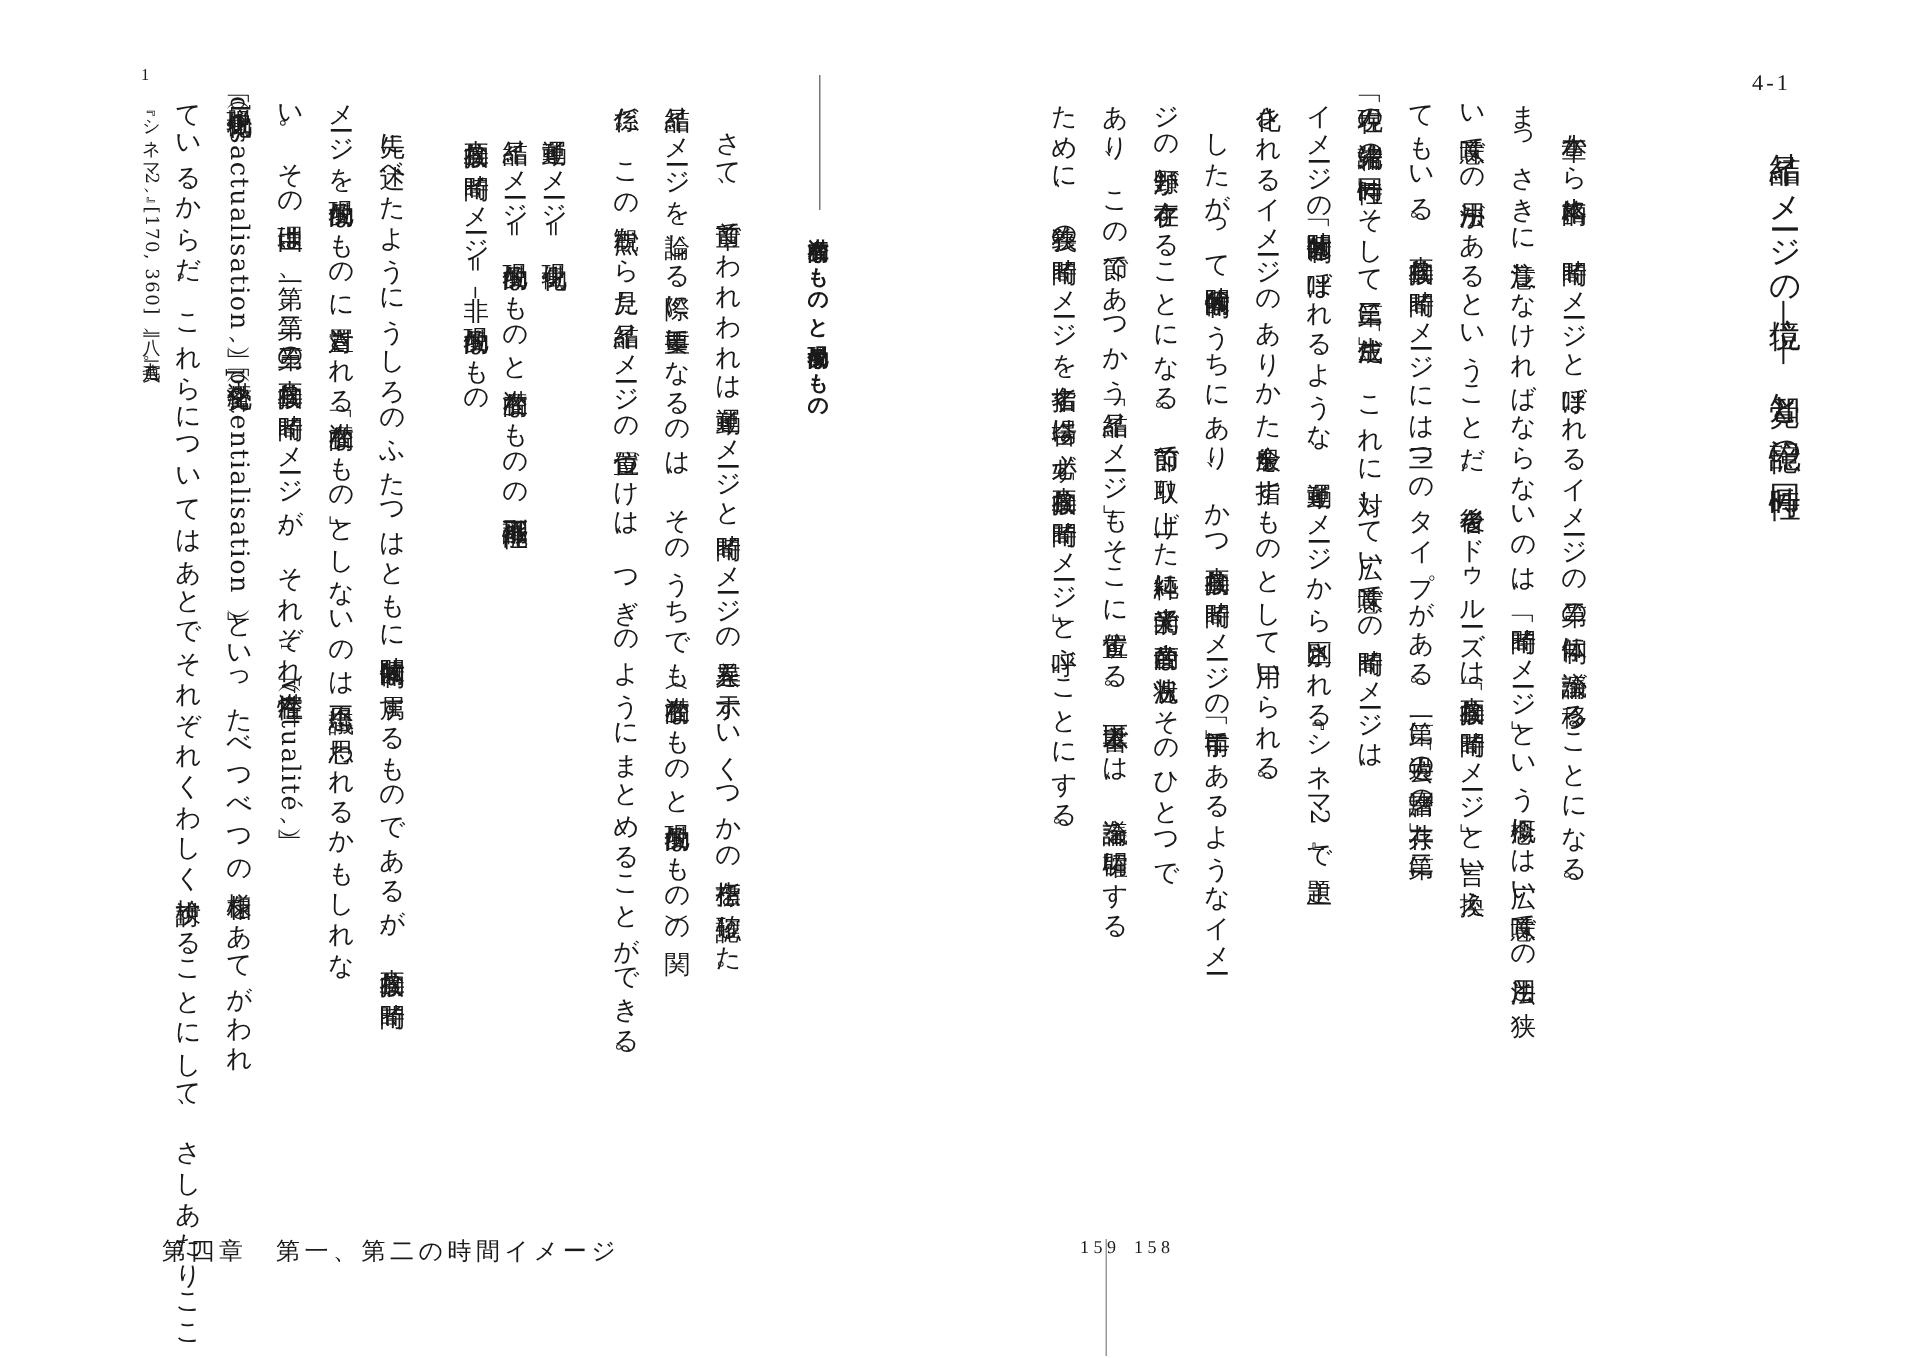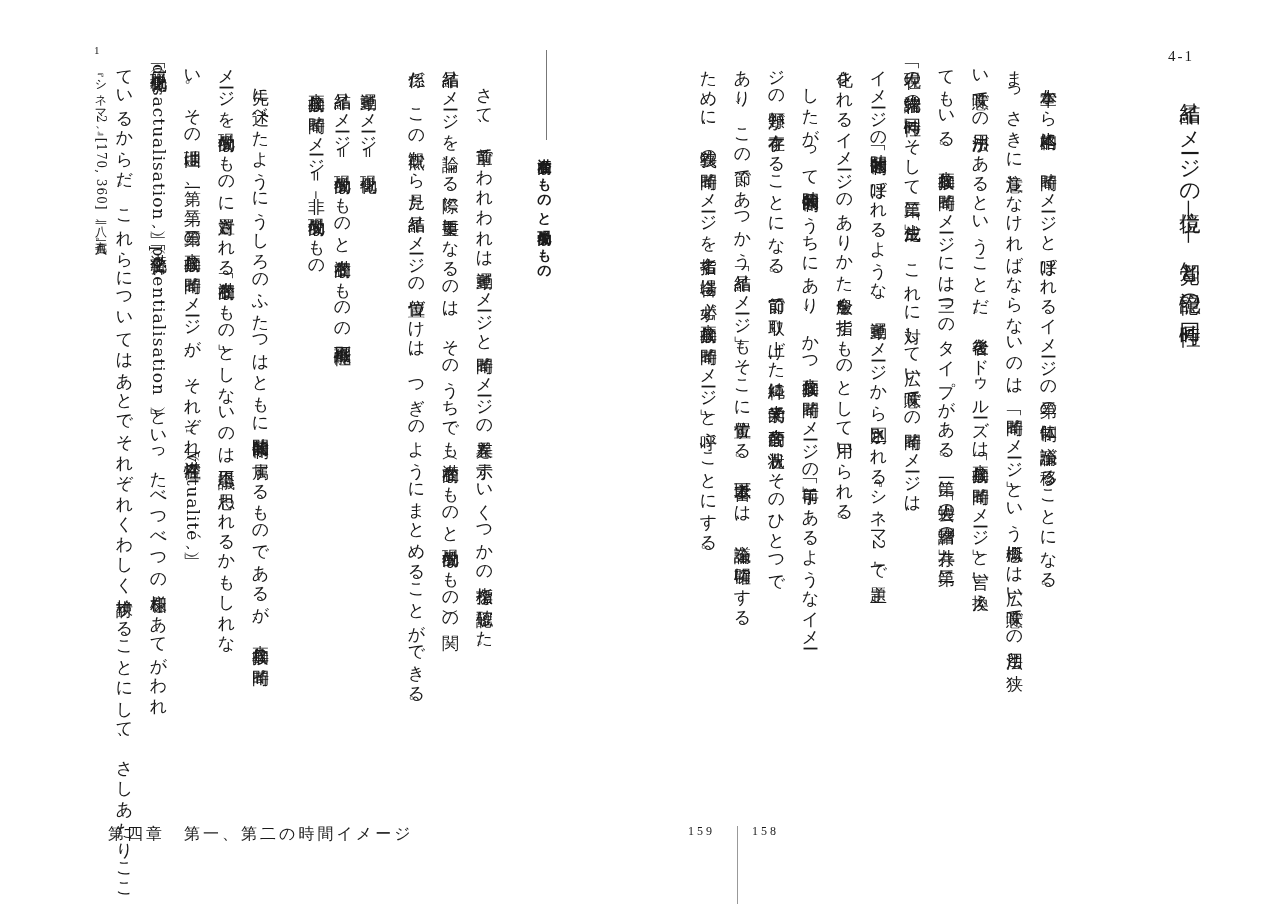--- a/index.html
+++ b/index.html
@@ -90,20 +90,21 @@
       font-size: 16px;
       letter-spacing: 3px;
       white-space: nowrap;
     }
     .page-num {
       position: absolute;
       top: 824px;
       font-size: 12px;
       letter-spacing: 3px;
       font-family: "Liberation Serif", serif;
+      margin-left: 32px;
     }
     .gutter-rule {
       position: absolute;
       left: 737px;
       top: 826px;
       width: 1px;
       height: 78px;
       background: #999;
     }
   </style>
@@ -151,13 +152,13 @@
 </div>
 
 <div class="fn-ref">1</div>
 
 <div class="footnote-num">1</div>
 <div class="footnote-text">『シネマ2』、[170, 360] 一八一、三七八頁。</div>
 
 <div class="running-head">第四章　第一、第二の時間イメージ</div>
 <div class="page-num" style="left:688px;">159</div>
 <div class="gutter-rule"></div>
-<div class="page-num" style="left:752px;">158</div>
+<div class="page-num" style="left:724px;">158</div>
 
 </body></html>

